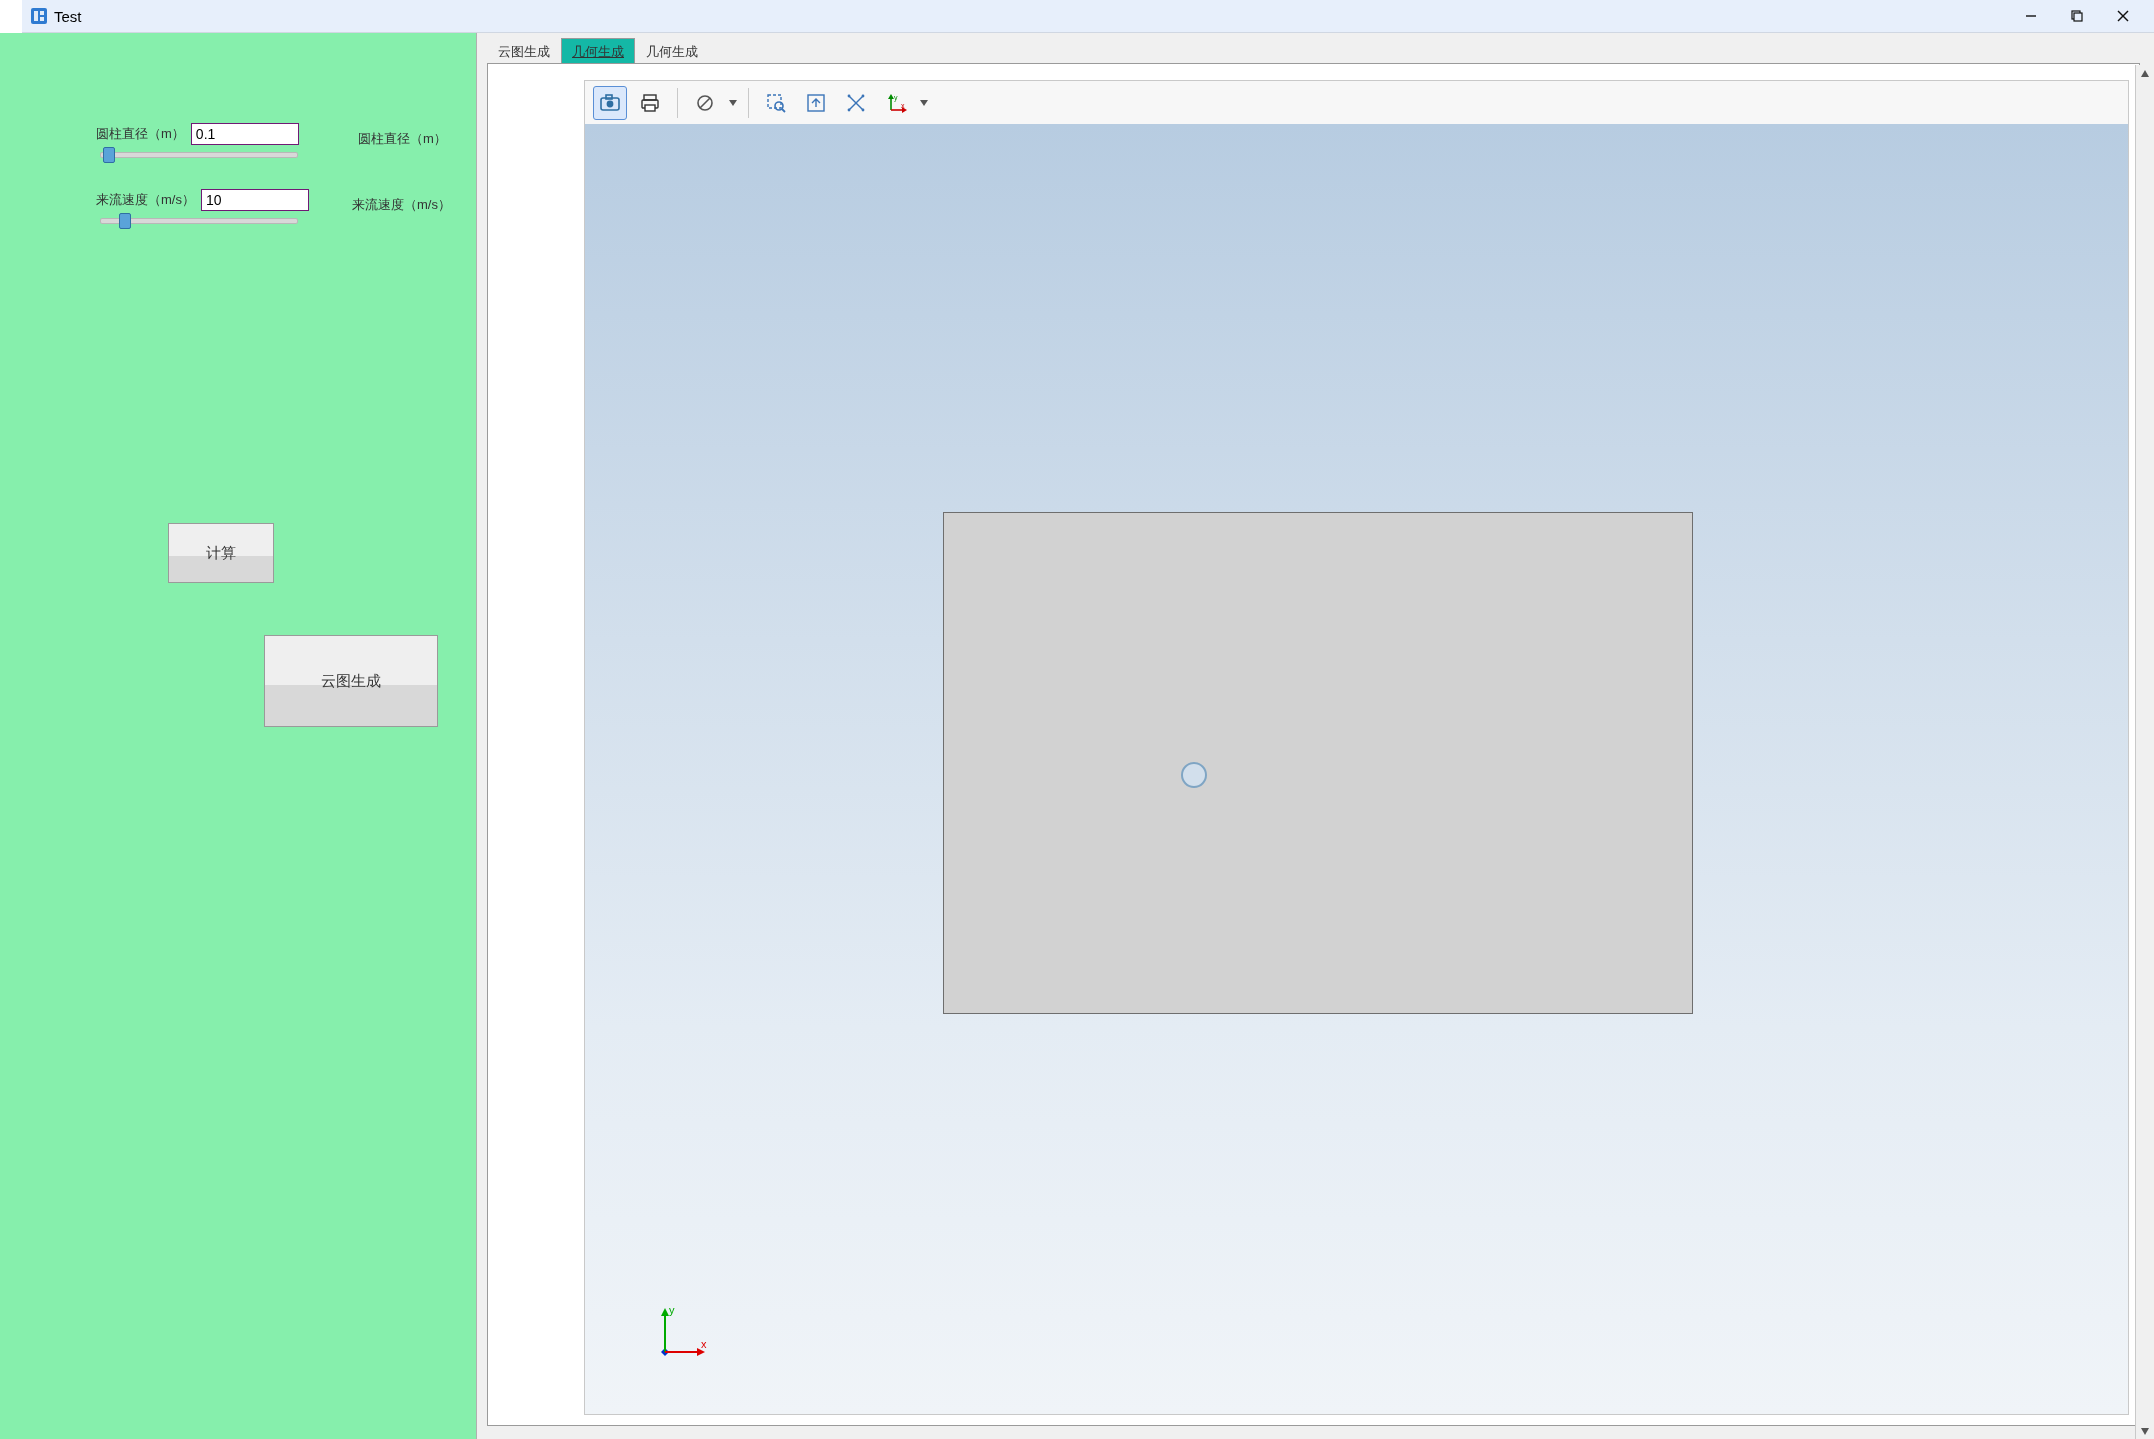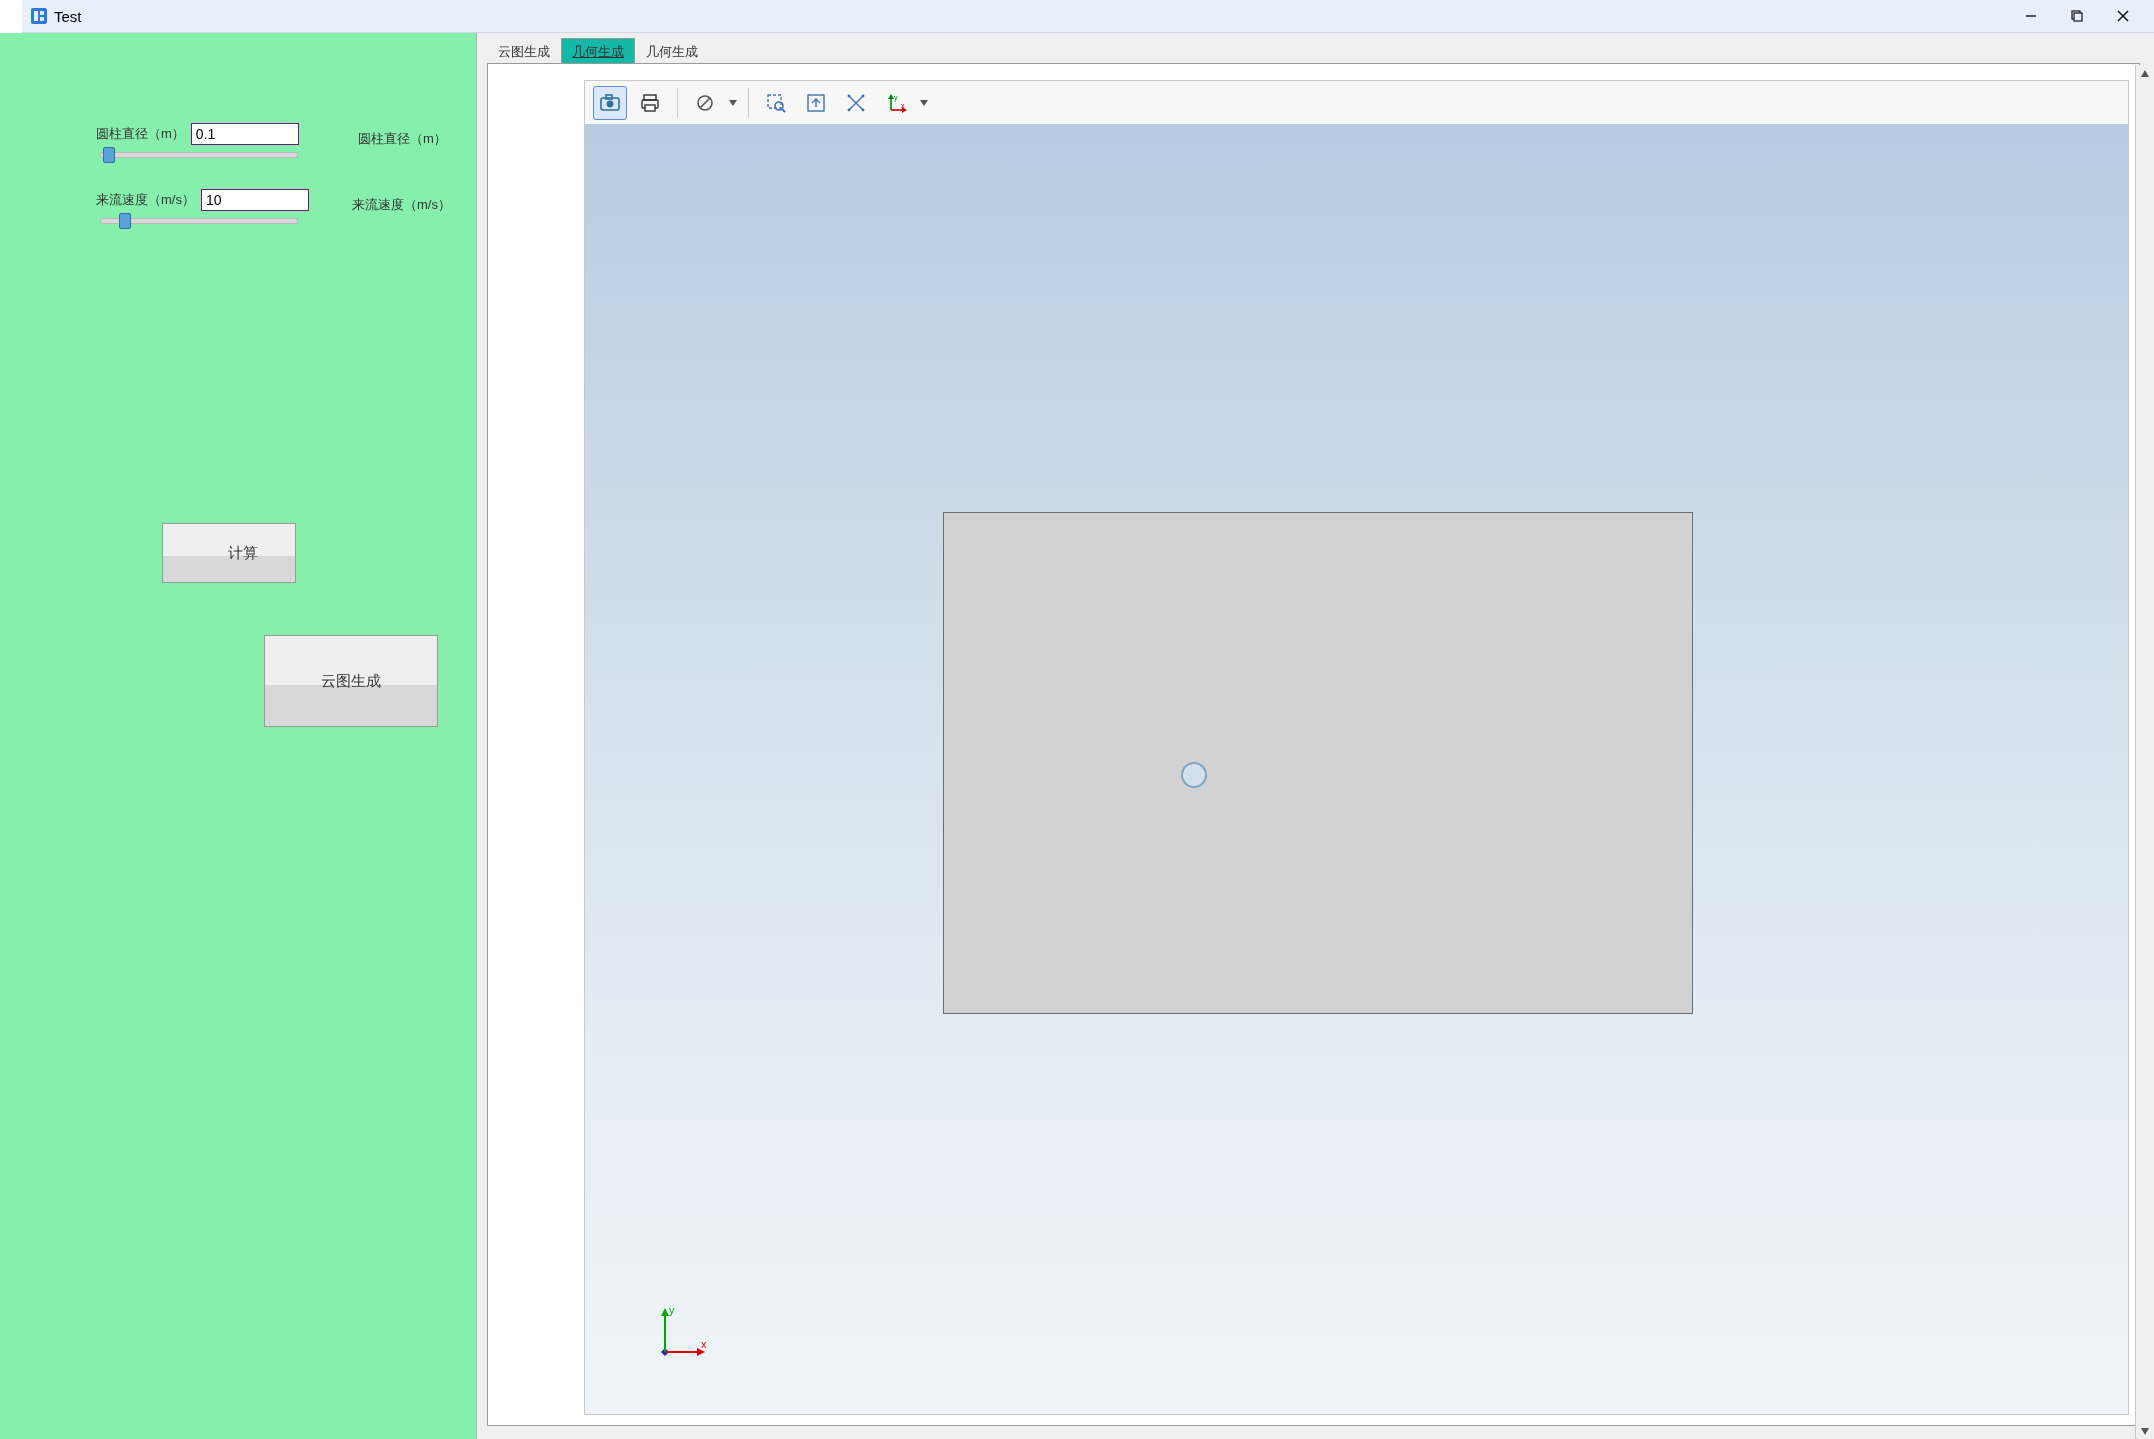--- a/index.html
+++ b/index.html
@@ -90,21 +90,21 @@
       <span class="formlabel">来流速度（m/s）</span>
       <input class="forminput" value="10" style="">
     </div>
     <div class="slidertrack" style="left:100px;top:185px;width:196px;">
       <div class="sliderthumb" style="left:18px;"></div>
     </div>
 
     <span class="readlabel" style="left:358px;top:97px;">圆柱直径（m）</span>
     <span class="readlabel" style="left:352px;top:163px;">来流速度（m/s）</span>
 
-    <div class="bigbtn" style="left:162px;top:490px;width:104px;height:58px;padding-left:28px;">
+    <div class="bigbtn" style="left:168px;top:490px;width:104px;height:58px;">
       <span>计算</span>
     </div>
 
 
     <div class="bigbtn" style="left:264px;top:602px;width:172px;height:90px;">
       <span>云图生成</span>
     </div>
   </div>
 
   <div class="rightpane">

